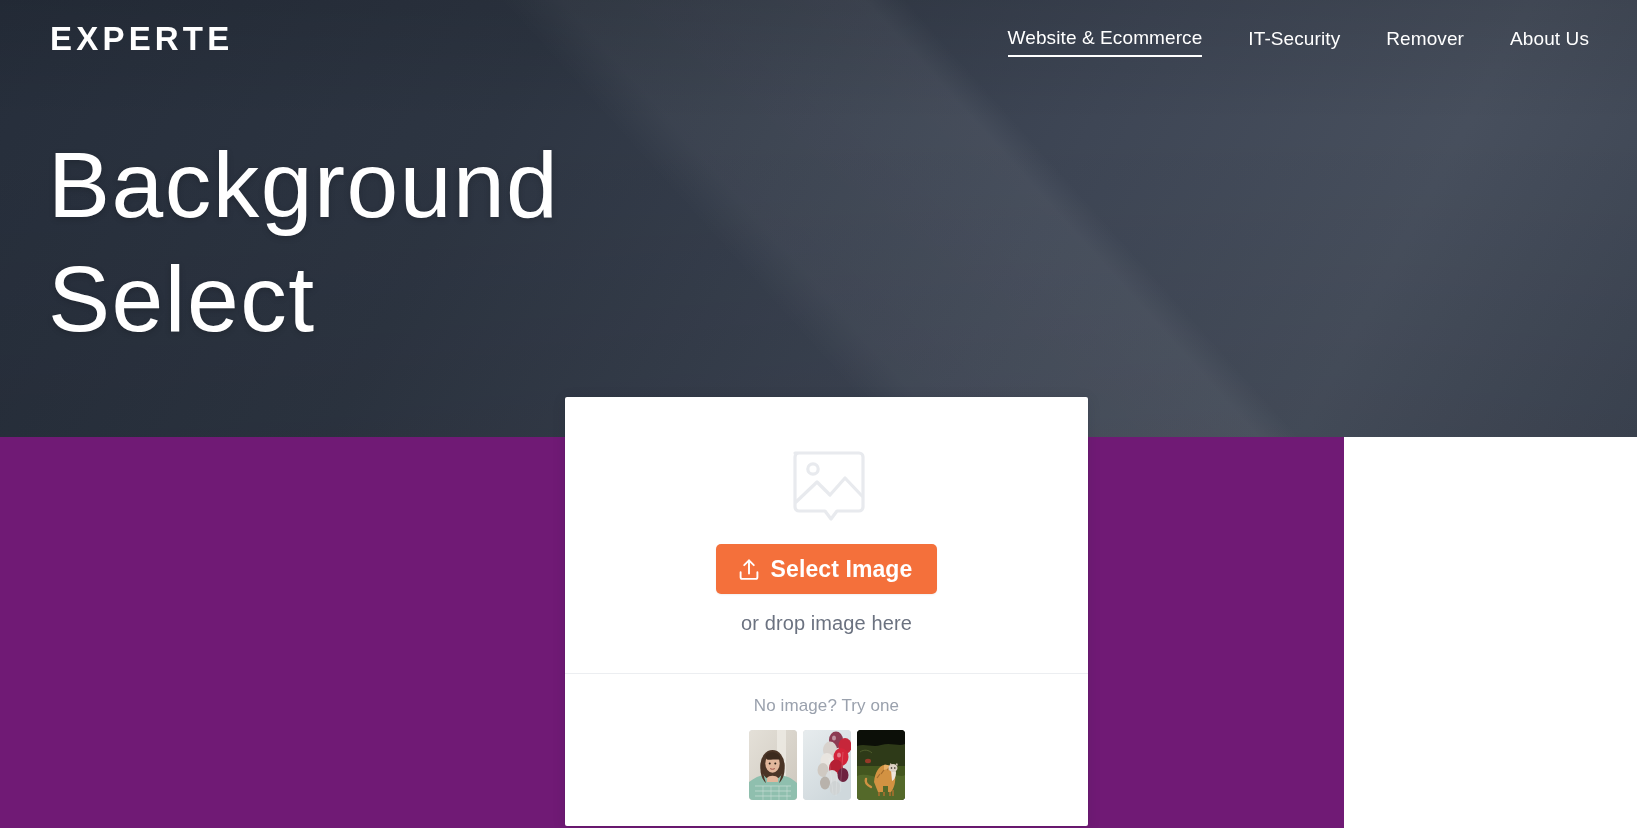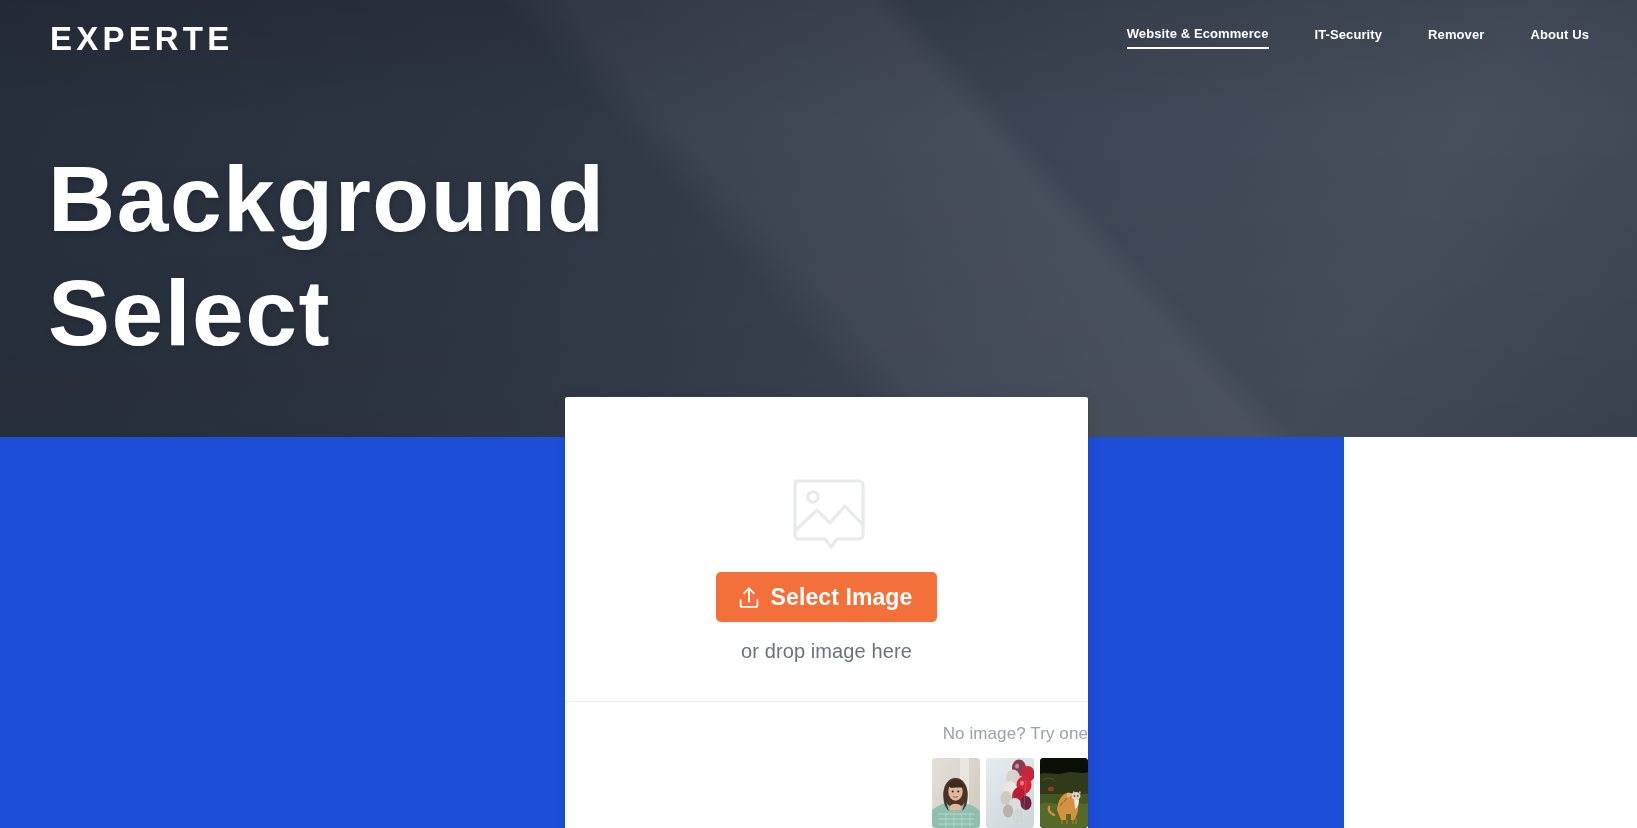--- a/index.html
+++ b/index.html
@@ -6,21 +6,21 @@
   html, body {
     width:1637px; height:828px;
     overflow:hidden;
     background:#ffffff;
     font-family:"Liberation Sans", sans-serif;
     -webkit-font-smoothing:antialiased;
   }
   #page {
     position:relative;
     width:1344px; height:828px;
-    background:#1d4ed8;
+    background:#701a75;
   }
 
   
   .hero {
     position:absolute;
     left:0; top:0;
     width:1637px; height:437px;
     background:
       linear-gradient(48deg,
         rgba(255,255,255,0.00) 0%,
@@ -59,66 +59,64 @@
     white-space:nowrap;
   }
   .nav {
     position:absolute;
     right:48px; top:26px;
     display:flex;
     align-items:center;
     gap:46px;
   }
   .nav-item {
-    font-size:13px;
-    font-weight:700;
+    font-size:19px;
+    font-weight:400;
     color:#ffffff;
     line-height:1.3;
     white-space:nowrap;
     padding-bottom:4px;
     cursor:pointer;
     letter-spacing:0.1px;
   }
   .nav-item.active {
     border-bottom:2.5px solid #ffffff;
   }
 
   
   .headline {
     position:absolute;
     left:48px; top:128px;
     z-index:4;
     color:#ffffff;
     font-size:93px;
-    font-weight:700;
+    font-weight:400;
     line-height:1.23;
     letter-spacing:1.5px;
     text-shadow:0 2px 6px rgba(0,0,0,0.18);
     max-width:760px;
-    margin-top:14px;
   }
   .headline-line { display:block; }
 
   
   .card {
     position:absolute;
     left:565px; top:397px;
     width:523px;
     background:#ffffff;
     box-shadow:0 2px 14px rgba(20,28,45,0.10), 0 0 0 1px rgba(0,0,0,0.028);
     z-index:10;
     border-radius:2px;
   }
   .drop-zone {
     padding:41px 0 38px 0;
     display:flex;
     flex-direction:column;
     align-items:center;
     cursor:pointer;
-    margin-top:28px;
   }
   .ph-icon {
     width:84px; height:84px;
     display:block;
     margin-bottom:22px;
   }
   .select-btn {
     display:inline-flex;
     align-items:center;
     justify-content:center;
@@ -145,21 +143,21 @@
   }
   .card-divider {
     height:1px;
     background:#eceef1;
     width:100%;
   }
   .samples {
     padding:22px 0 26px 0;
     display:flex;
     flex-direction:column;
-    align-items:flex-end;
+    align-items:center;
   }
   .samples-label {
     font-size:17px;
     color:#9aa1ad;
     margin-bottom:14px;
     letter-spacing:0.1px;
   }
   .thumbs { display:flex; gap:6px; }
   .thumb {
     width:48px; height:70px;

